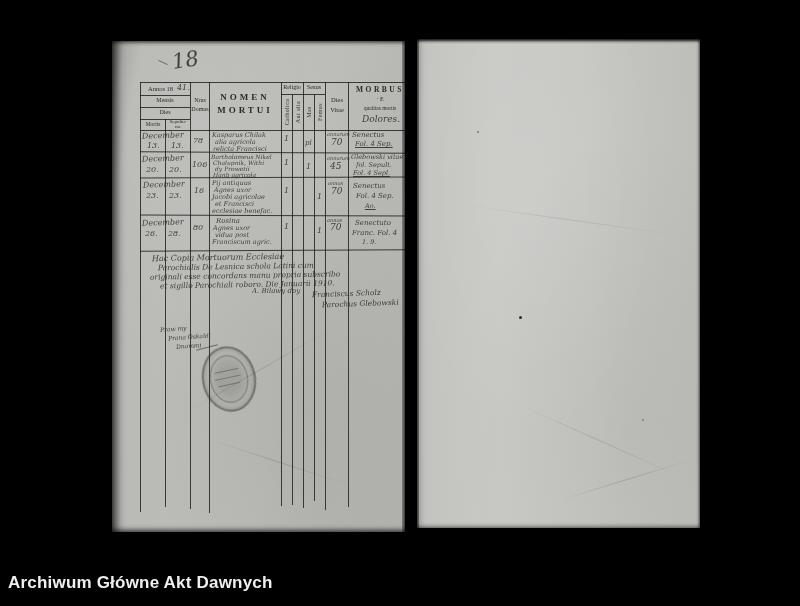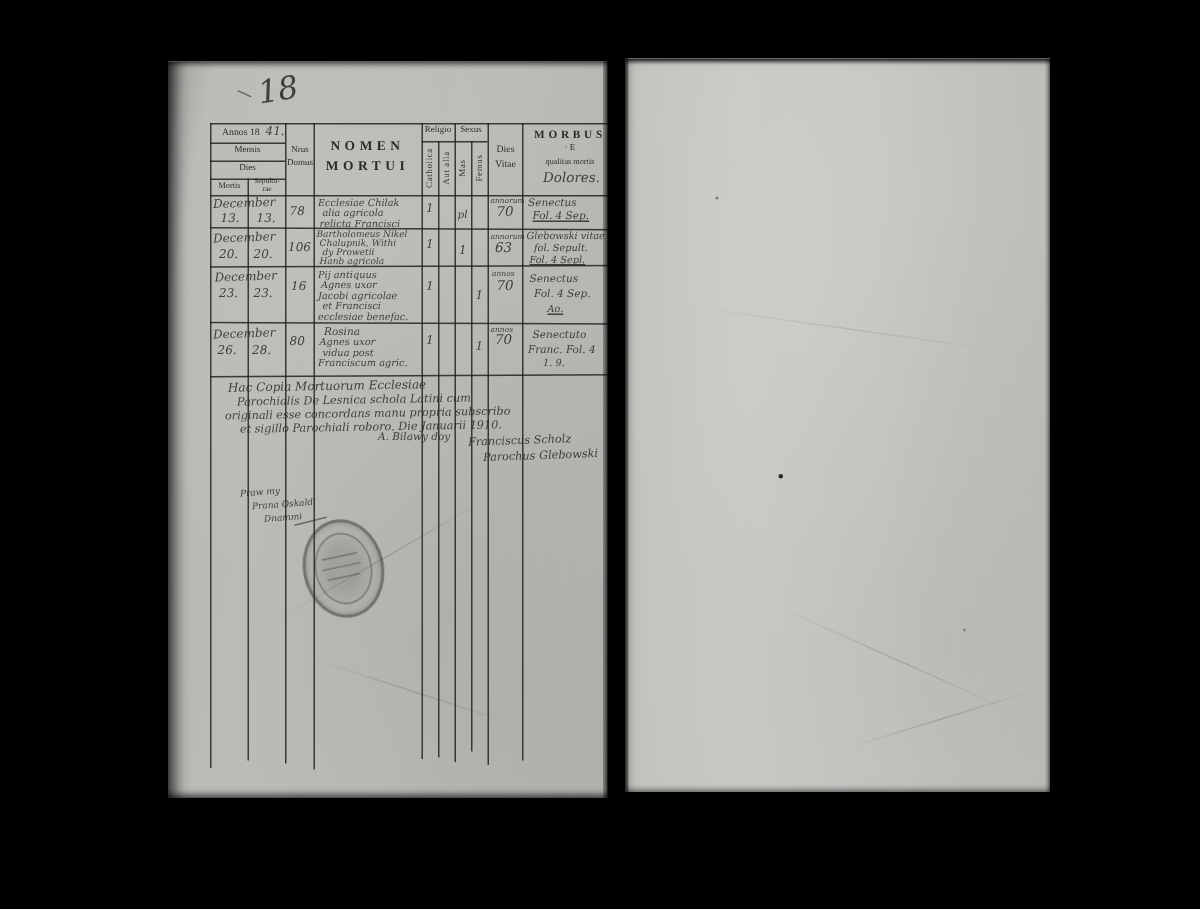--- a/index.html
+++ b/index.html
@@ -113,21 +113,21 @@
     <div class="pt ctr" style="left:380px;top:96px;font-size:6px;">· E</div>
     <div class="pt ctr" style="left:380px;top:105px;font-size:5.5px;">qualitas mortis</div>
     <div class="hw" style="left:362px;top:114px;font-size:9px;">Dolores.</div>
   </div>
 
   <div>
     <div class="hw" style="left:142px;top:131px;font-size:8px;transform:rotate(-2deg);">December</div>
     <div class="hw" style="left:147px;top:141px;font-size:8px;">13.</div>
     <div class="hw" style="left:171px;top:141px;font-size:8px;">13.</div>
     <div class="hw" style="left:193px;top:136px;font-size:8px;">78</div>
-    <div class="hw" style="left:212px;top:131px;font-size:6.5px;">Ecclesiae Chilak</div>
+    <div class="hw" style="left:212px;top:131px;font-size:6.5px;">Kasparus Chilak</div>
     <div class="hw" style="left:215px;top:138px;font-size:6.5px;">alia agricola</div>
     <div class="hw" style="left:213px;top:145px;font-size:6.5px;">relicta Francisci</div>
     <div class="hw" style="left:284px;top:134px;font-size:8px;">1</div>
     <div class="hw" style="left:305px;top:139px;font-size:7px;">pl</div>
     <div class="hw" style="left:327px;top:131px;font-size:5px;">annorum</div>
     <div class="hw" style="left:331px;top:137px;font-size:9px;">70</div>
     <div class="hw" style="left:352px;top:131px;font-size:7px;">Senectus</div>
     <div class="hw" style="left:355px;top:140px;font-size:7px;text-decoration:underline;">Fol. 4 Sep.</div>
   </div>
 
@@ -136,21 +136,21 @@
     <div class="hw" style="left:146px;top:165px;font-size:8px;">20.</div>
     <div class="hw" style="left:169px;top:165px;font-size:8px;">20.</div>
     <div class="hw" style="left:192px;top:160px;font-size:8px;">106</div>
     <div class="hw" style="left:211px;top:153px;font-size:6px;">Bartholomeus Nikel</div>
     <div class="hw" style="left:213px;top:159px;font-size:6px;">Chalupnik, Withi</div>
     <div class="hw" style="left:215px;top:165px;font-size:6px;">dy Prowetii</div>
     <div class="hw" style="left:213px;top:171px;font-size:6px;">Hanb agricola</div>
     <div class="hw" style="left:284px;top:158px;font-size:8px;">1</div>
     <div class="hw" style="left:306px;top:162px;font-size:8px;">1</div>
     <div class="hw" style="left:327px;top:155px;font-size:5px;">annorum</div>
-    <div class="hw" style="left:330px;top:161px;font-size:9px;">63</div>
+    <div class="hw" style="left:330px;top:161px;font-size:9px;">45</div>
     <div class="hw" style="left:351px;top:153px;font-size:6.5px;">Glebowski vitae</div>
     <div class="hw" style="left:356px;top:161px;font-size:6.5px;">fol. Sepult.</div>
     <div class="hw" style="left:353px;top:169px;font-size:6.5px;text-decoration:underline;">Fol. 4 Sepl.</div>
   </div>
 
   <div>
     <div class="hw" style="left:143px;top:180px;font-size:8px;transform:rotate(-2deg);">December</div>
     <div class="hw" style="left:146px;top:191px;font-size:8px;">23.</div>
     <div class="hw" style="left:169px;top:191px;font-size:8px;">23.</div>
     <div class="hw" style="left:194px;top:186px;font-size:8px;">16</div>
@@ -209,13 +209,14 @@
               background:radial-gradient(ellipse at center, rgba(60,60,56,.18) 30%, rgba(60,60,56,.05) 60%, transparent 75%);
               filter:blur(.4px);">
     <div style="position:absolute;left:6px;top:7px;right:6px;bottom:7px;border:1px solid rgba(45,45,42,.4);border-radius:50%;"></div>
     <div style="position:absolute;left:12px;top:22px;width:24px;height:1px;background:rgba(45,45,42,.4);"></div>
     <div style="position:absolute;left:11px;top:29px;width:26px;height:1px;background:rgba(45,45,42,.35);"></div>
     <div style="position:absolute;left:13px;top:36px;width:22px;height:1px;background:rgba(45,45,42,.4);"></div>
   </div>
 
   <div class="spine"></div>
 
+  <div class="footer-caption">Archiwum Główne Akt Dawnych</div>
 </div>
 
 </body></html>

